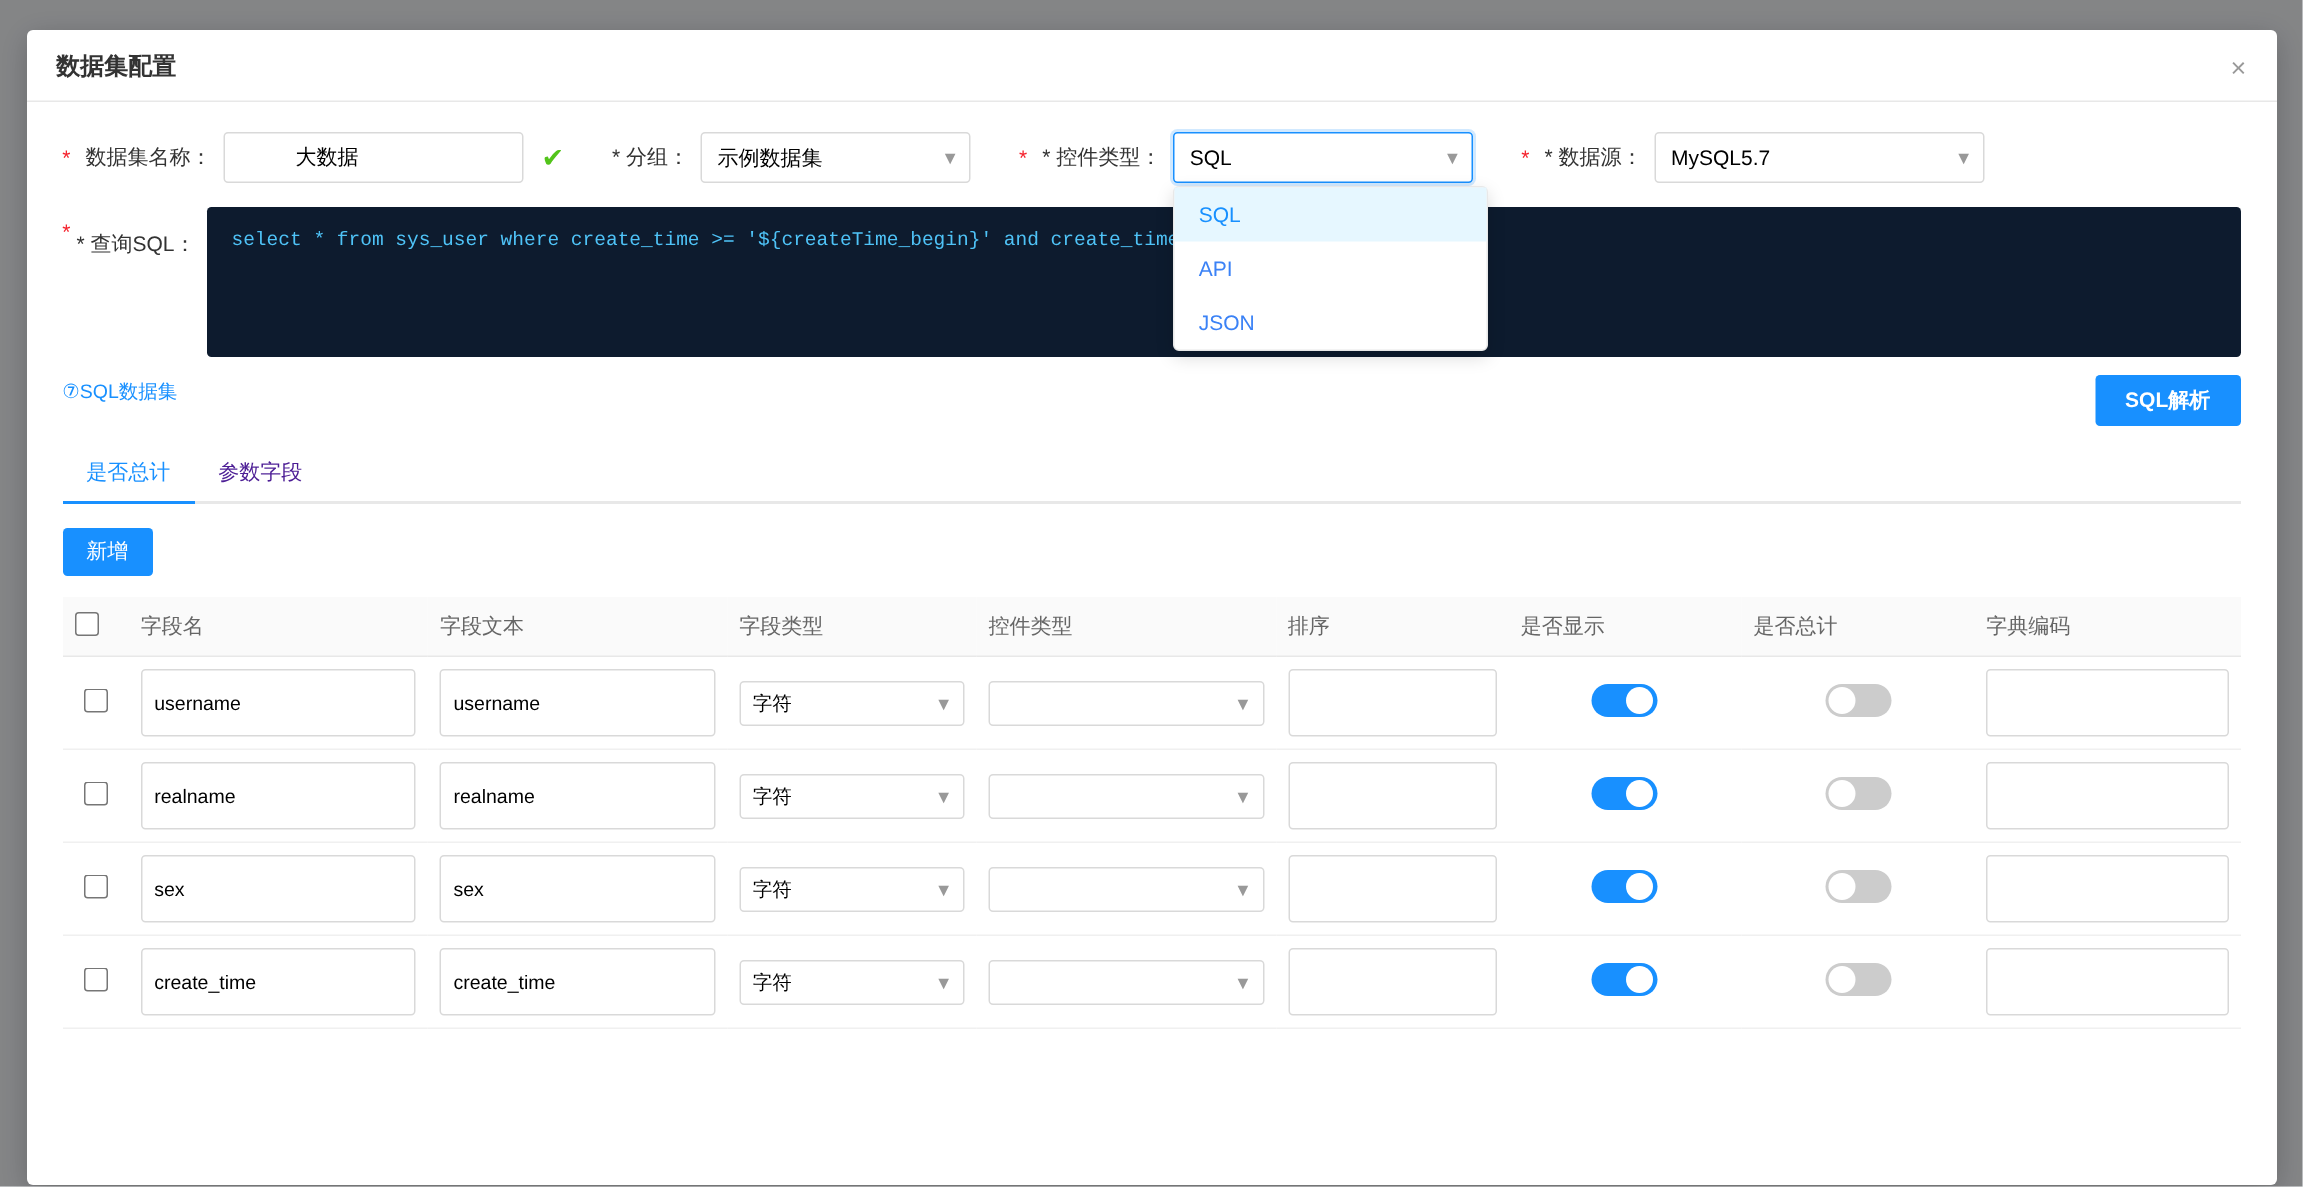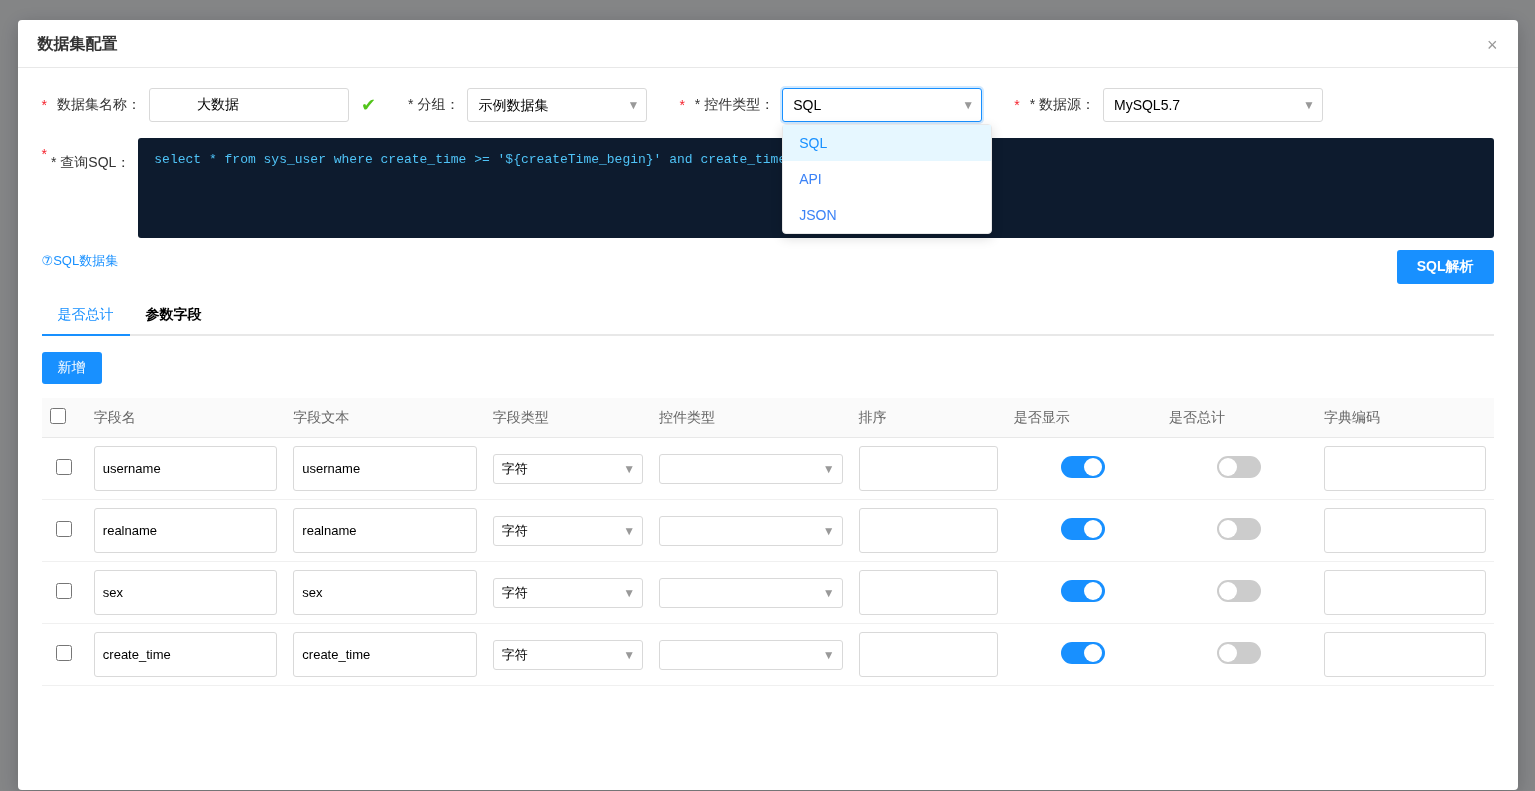--- a/index.html
+++ b/index.html
@@ -180,24 +180,23 @@
     
     .tabs {
       display: flex;
       border-bottom: 2px solid #e8e8e8;
       margin-bottom: 16px;
     }
     .tab {
       padding: 10px 16px;
       cursor: pointer;
       font-size: 14px;
-      color: #000000;
+      color: #4c1d95;
       border-bottom: 2px solid transparent;
       margin-bottom: -2px;
-      font-weight: bold;
     }
     .tab.active {
       color: #1890ff;
       border-bottom: 2px solid #1890ff;
       font-weight: 500;
     }
     
     .add-btn {
       background: #1890ff;
       color: #fff;

